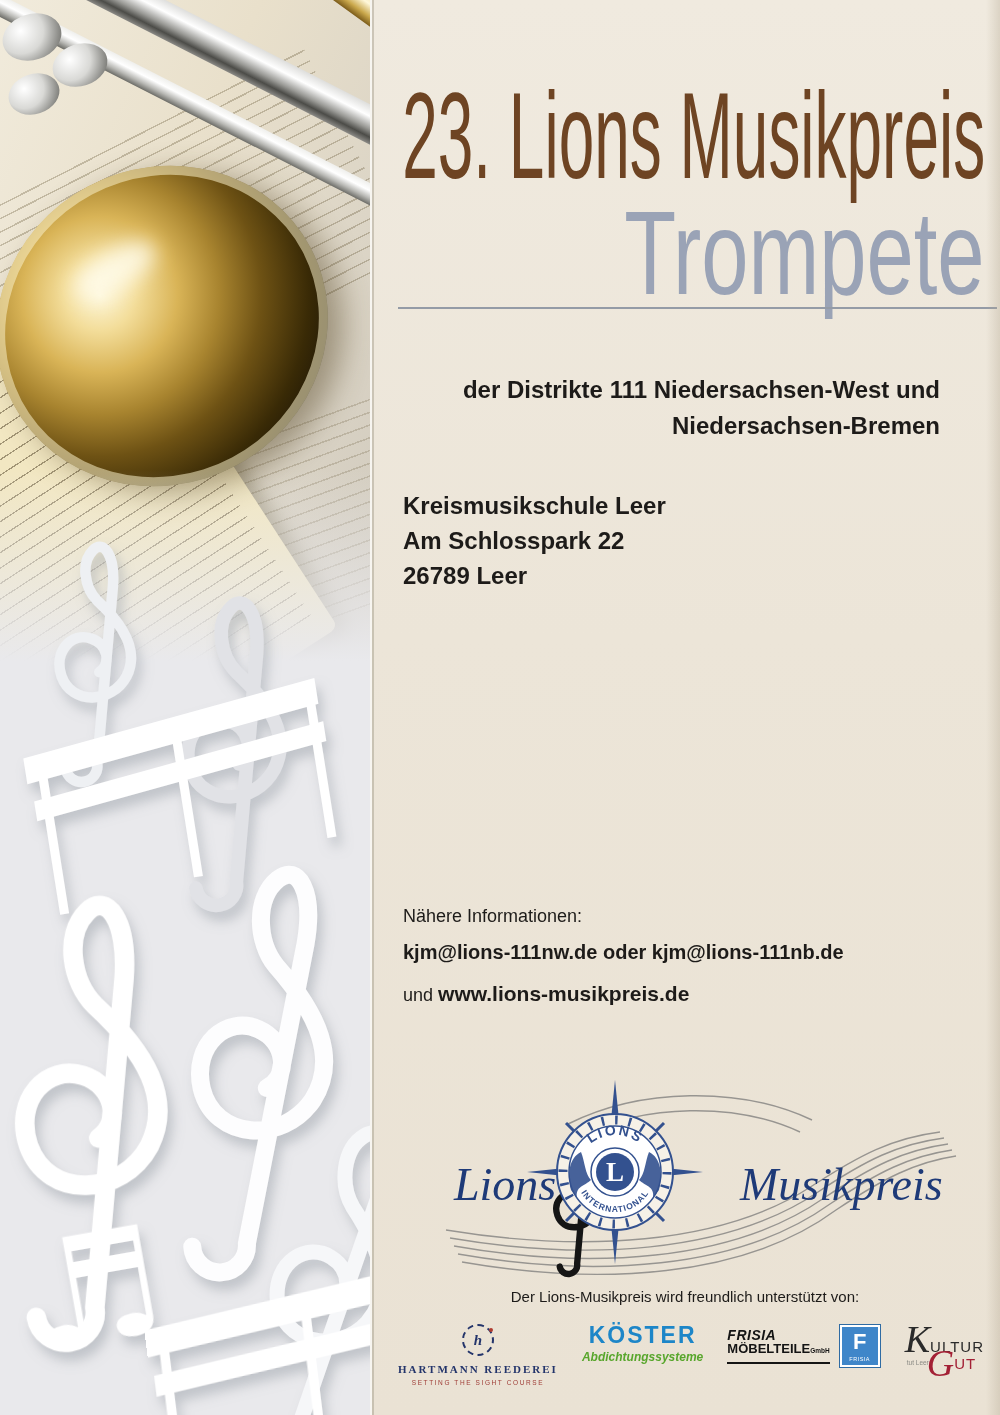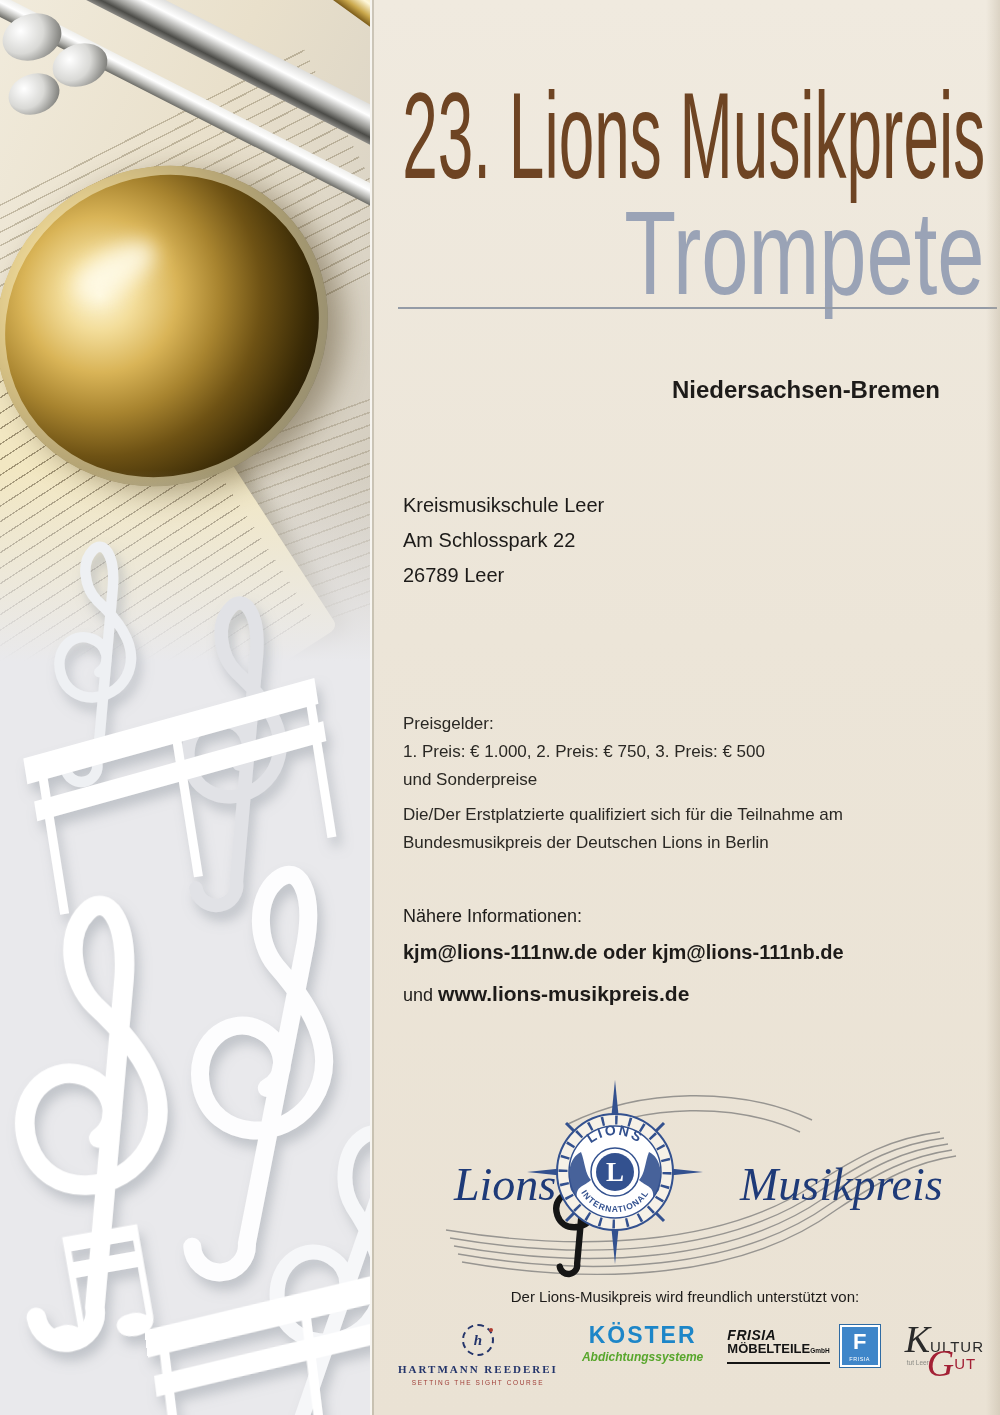--- a/index.html
+++ b/index.html
@@ -46,21 +46,21 @@
   .clefs{position:absolute;left:0;top:535px;}
 
   
   .h1{position:absolute;top:74px;right:15px;font-size:123px;line-height:1;font-weight:400;
     color:var(--title_brown,#6e4423);white-space:nowrap;transform:scaleX(.52);transform-origin:right center;}
   .h2{position:absolute;top:194px;right:15px;font-size:118px;line-height:1;font-weight:400;
     color:var(--title_steel,#9aa3b6);white-space:nowrap;transform:scaleX(.72);transform-origin:right center;}
   .rule{position:absolute;top:307px;left:398px;right:3px;height:2px;background:#949ba6;}
   .subtitle{position:absolute;top:372px;left:403px;right:60px;text-align:right;
     font-size:24px;font-weight:bold;line-height:36px;}
-  .venue{position:absolute;top:488px;left:403px;font-size:20px;font-weight:normal;line-height:35px;}
+  .venue{position:absolute;top:488px;left:403px;font-size:24px;font-weight:bold;line-height:35px;}
   .event{position:absolute;top:601px;left:403px;font-size:20px;font-weight:bold;line-height:35px;}
   .prizes{position:absolute;top:710px;left:403px;font-size:17px;line-height:28px;color:#2a2824;}
   .qualif{position:absolute;top:801px;left:403px;font-size:17px;line-height:28px;color:#2a2824;}
   .contact-h{position:absolute;top:906px;left:403px;font-size:18px;}
   .emails{position:absolute;top:941px;left:403px;font-size:20px;font-weight:bold;}
   .website{position:absolute;top:982px;left:403px;font-size:18px;}
   .website b{font-size:21px;}
   .logo-svg{position:absolute;left:440px;top:1080px;}
   .supporters-h{position:absolute;top:1288px;left:370px;right:0;text-align:center;font-size:15px;color:#1d1b19;}
   .sponsors{position:absolute;top:1324px;left:398px;right:16px;display:flex;justify-content:space-between;align-items:flex-start;}
@@ -141,40 +141,32 @@
         <use href="#beamgrp" xlink:href="#beamgrp" transform="translate(140,760) rotate(-7) scale(1.05)" fill="#ffffff"></use>
       </g>
     </svg>
   </div>
 
   <div class="h1">23. Lions Musikpreis</div>
   <div class="h2">Trompete</div>
   <div class="rule"></div>
 
   <div class="subtitle">
+    <div>der Distrikte 111 Niedersachsen-West und</div>
     <div>Niedersachsen-Bremen</div>
   </div>
 
   <div class="venue">
     <div>Kreismusikschule Leer</div>
     <div>Am Schlosspark 22</div>
     <div>26789 Leer</div>
   </div>
 
 
-  <div class="prizes">
-    <div>Preisgelder:</div>
-    <div>1. Preis: € 1.000, 2. Preis: € 750, 3. Preis: € 500</div>
-    <div>und Sonderpreise</div>
-  </div>
-
-  <div class="qualif">
-    <div>Die/Der Erstplatzierte qualifiziert sich für die Teilnahme am</div>
-    <div>Bundesmusikpreis der Deutschen Lions in Berlin</div>
-  </div>
+
 
   <div class="contact-h">Nähere Informationen:</div>
   <div class="emails">kjm@lions-111nw.de oder kjm@lions-111nb.de</div>
   <div class="website"><span>und</span> <b>www.lions-musikpreis.de</b></div>
 
   <svg class="logo-svg" width="530" height="200" viewBox="0 0 530 200" aria-hidden="true">
     <g stroke="#8f8d8a" stroke-width="1.4" fill="none" opacity=".9">
       <path d="M6 150 C140 172 280 166 372 106 C420 75 452 58 500 52"></path>
       <path d="M10 158 C145 181 286 174 378 112 C426 80 458 64 504 58"></path>
       <path d="M14 166 C150 190 292 182 384 118 C432 86 464 70 508 64"></path>

